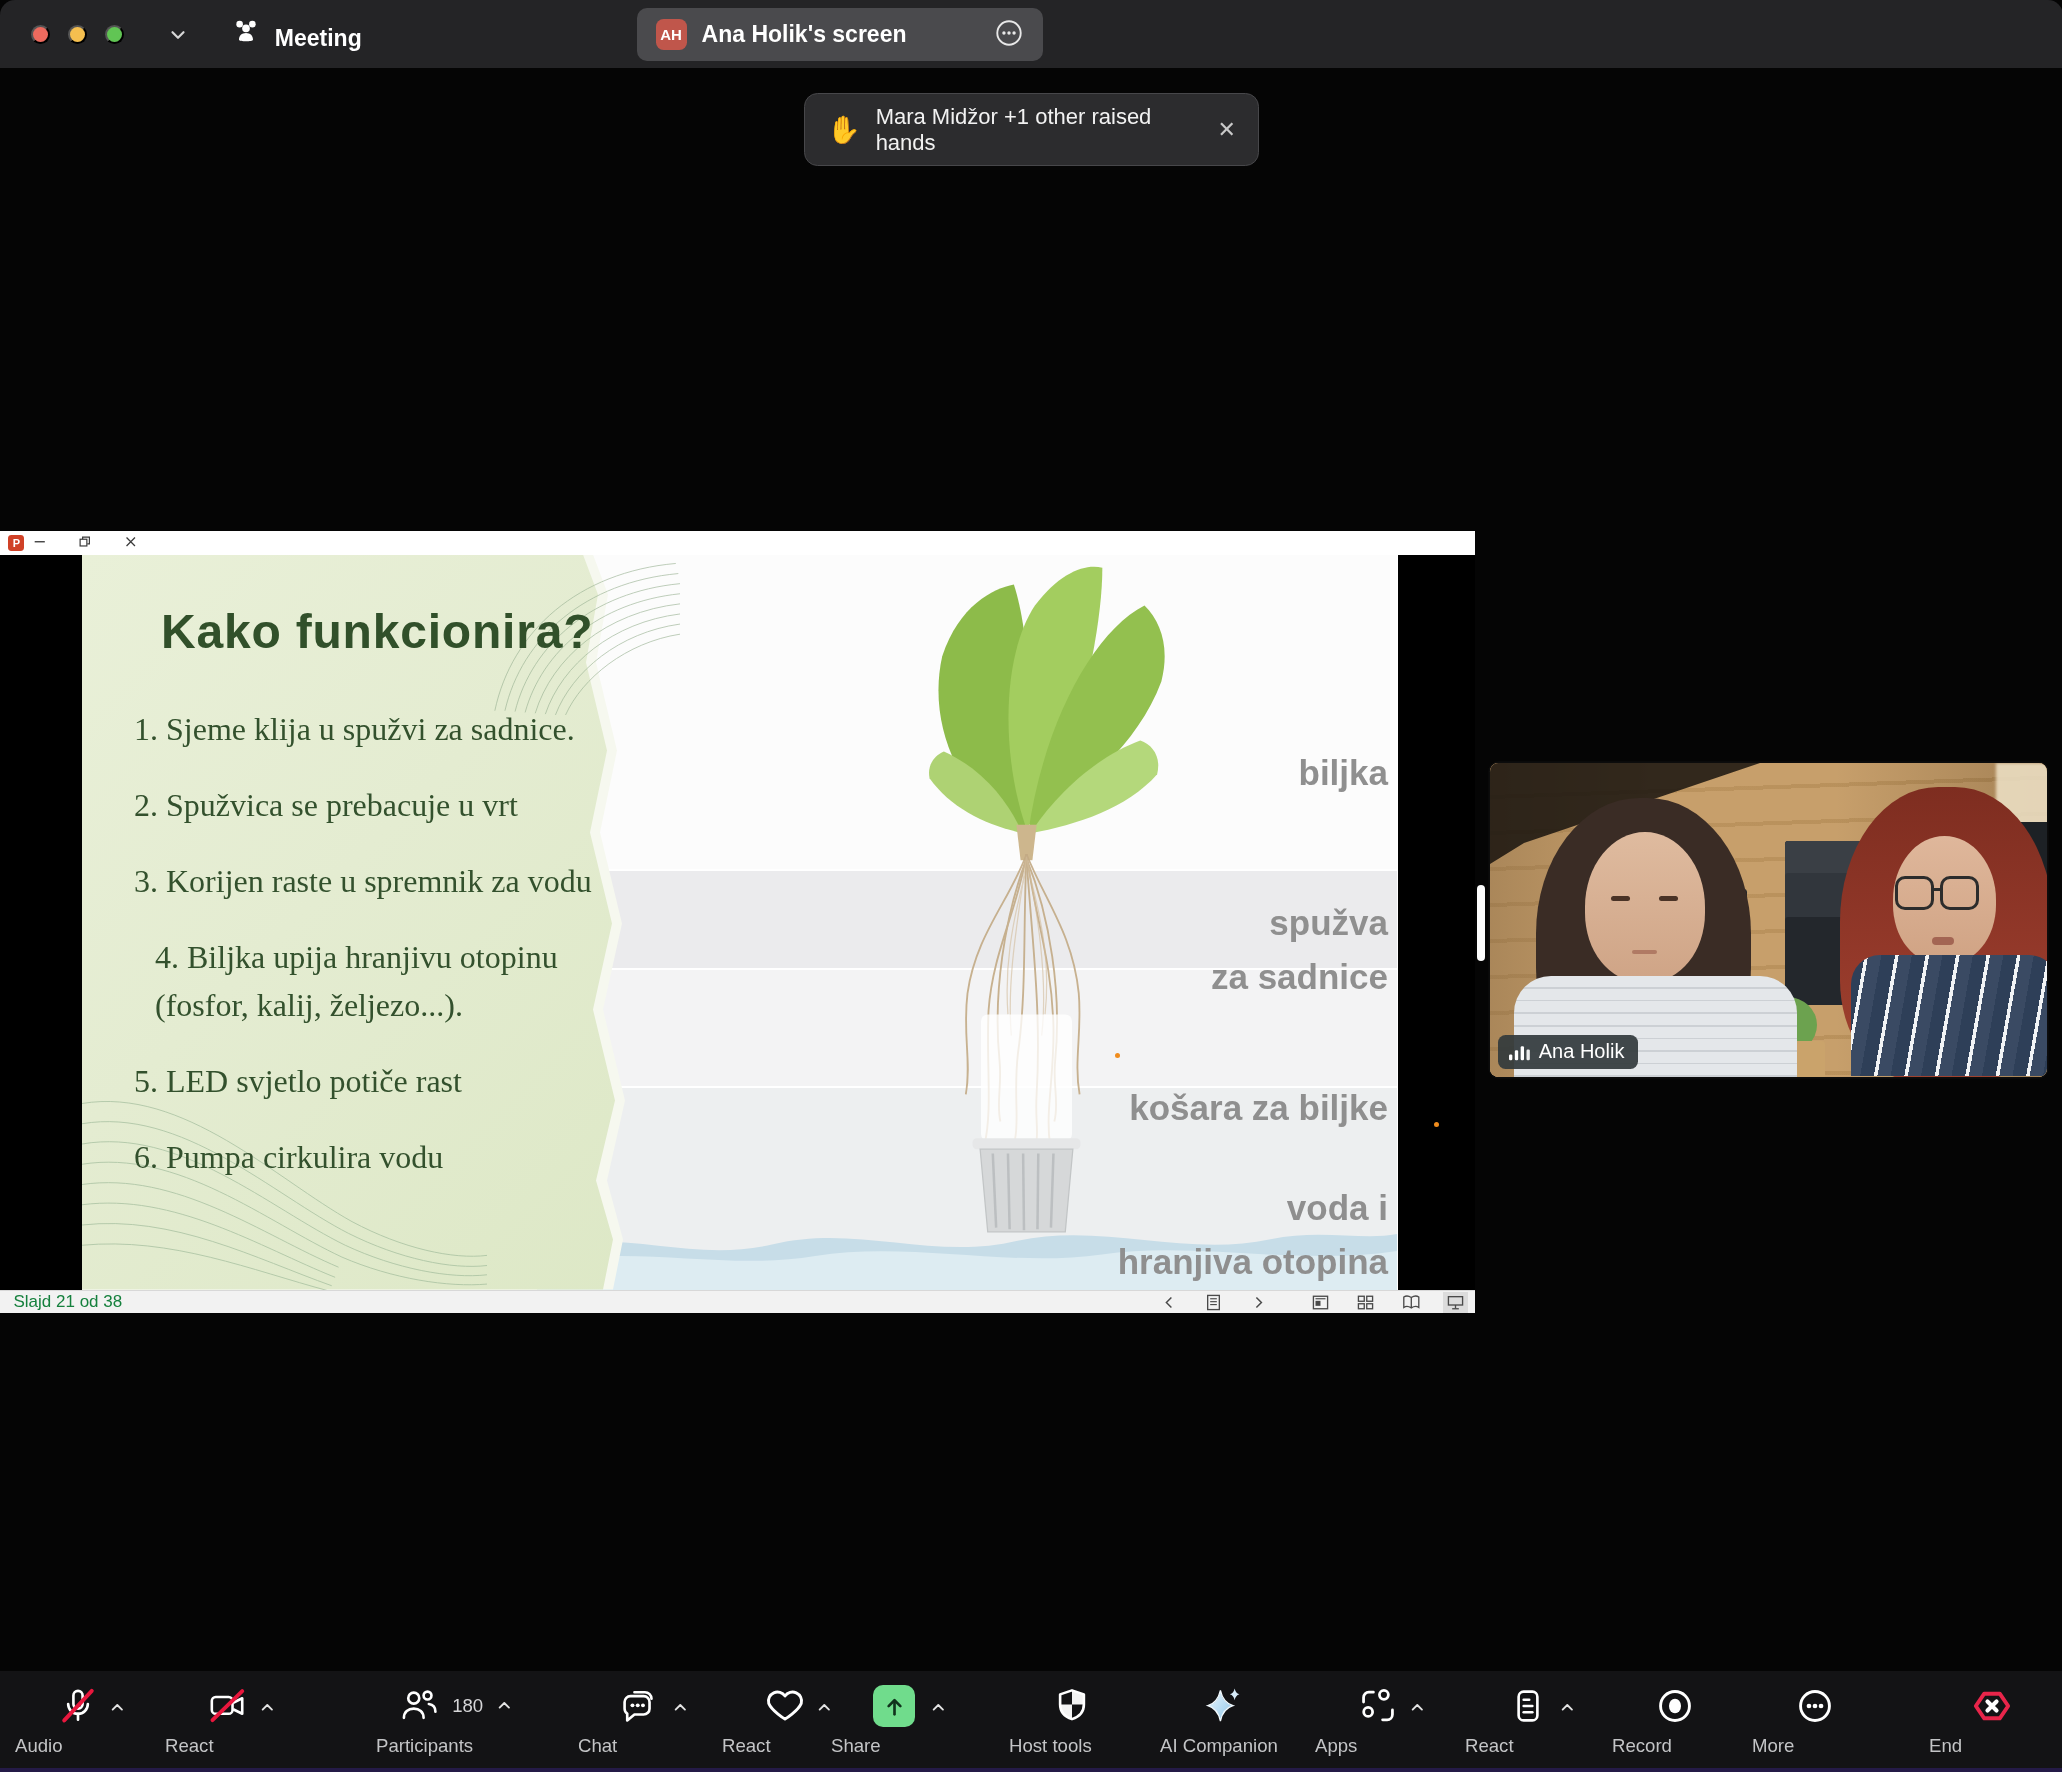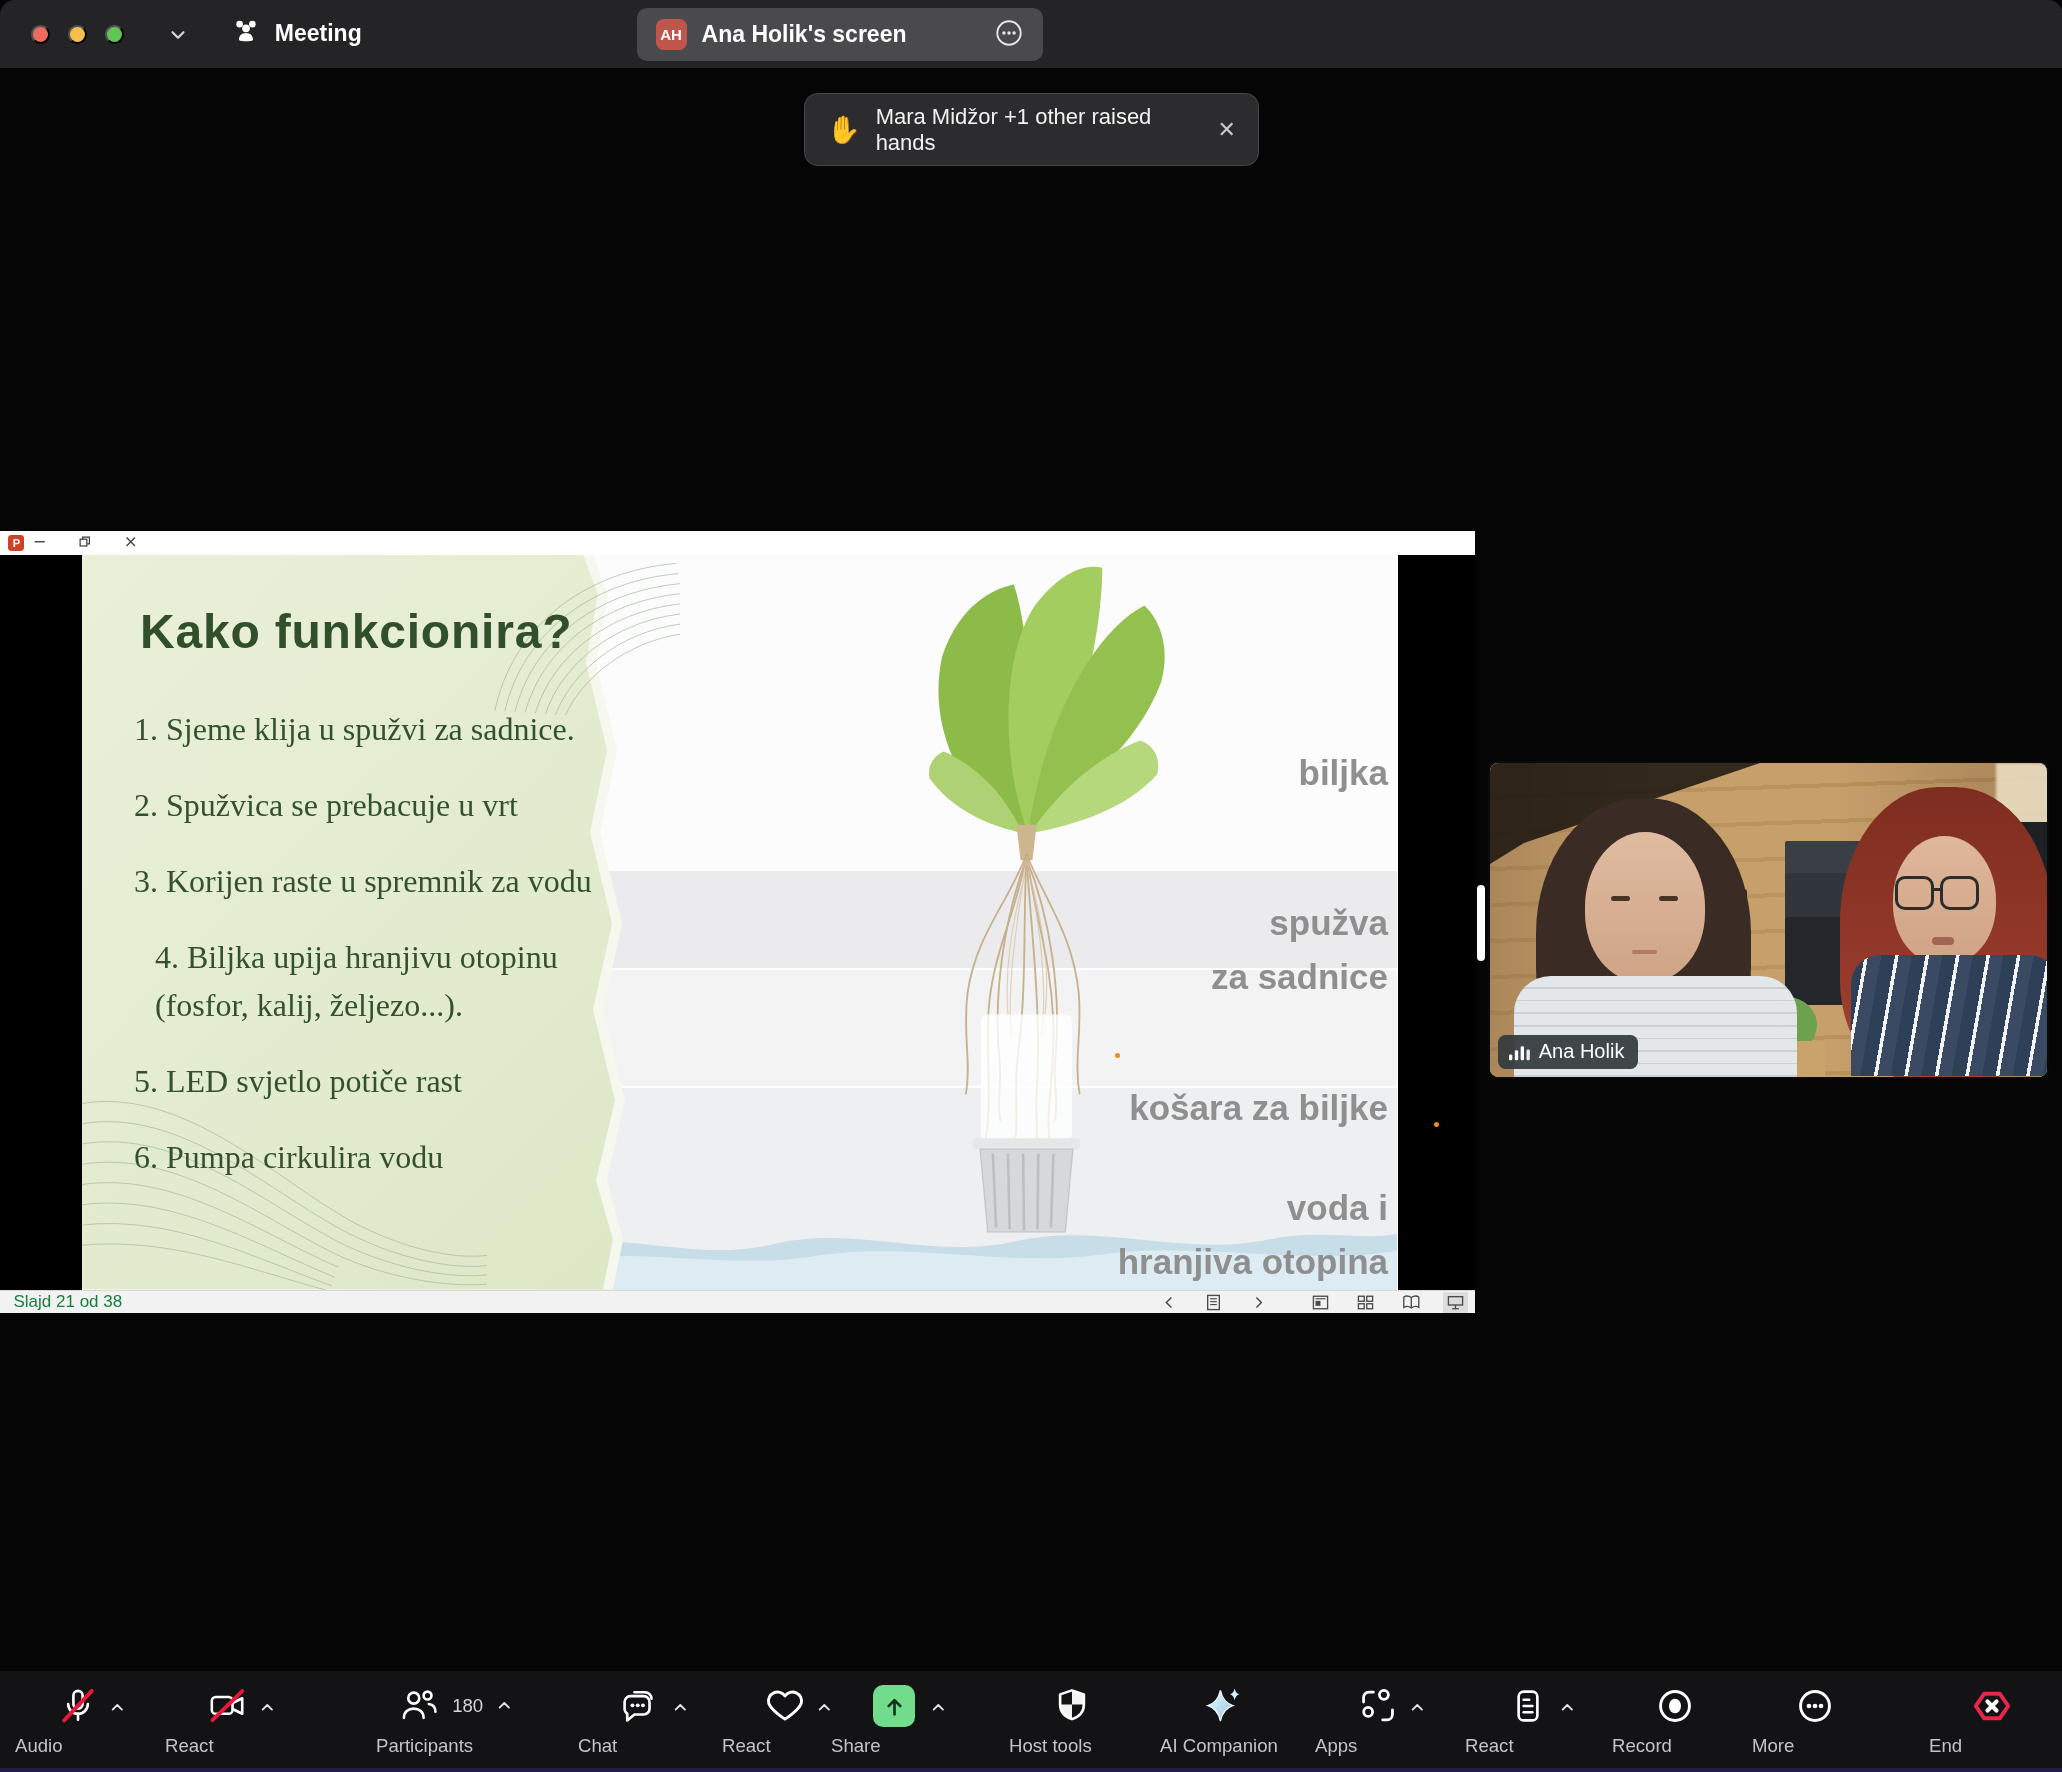--- a/index.html
+++ b/index.html
@@ -7,21 +7,21 @@
   body { font-family:"Liberation Sans", sans-serif; }
   .screen { position:relative; width:2063px; height:1773px; background:#050505; overflow:hidden; }
 
   
   .topbar { position:absolute; left:0; top:0; width:2063px; height:68px; background:#242426; border-radius:15px 15px 0 0; }
   .tl { position:absolute; top:24.5px; width:19.4px; height:19.4px; border-radius:50%; }
   .tl.red { left:31px; background:#ed6a5e; }
   .tl.yellow { left:68px; background:#f5bf4f; }
   .tl.green { left:105px; background:#61c554; }
   .top-chevron { position:absolute; left:167px; top:23.6px; }
-  .meeting-group { position:absolute; left:229px; top:15px; display:flex; align-items:center; gap:11.8px; }
+  .meeting-group { position:absolute; left:229px; top:15px; display:flex; align-items:flex-end; gap:11.8px; }
   .meeting-label { color:#fff; font-size:23px; font-weight:700; }
   .screen-tab { position:absolute; left:637px; top:7.6px; width:406px; height:53px; background:#4a4a4d; border-radius:10px; display:flex; align-items:center; padding:0 18.6px; gap:15px; }
   .tab-avatar { width:31px; height:31px; border-radius:7.6px; background:#c0564b; color:#fff; font-size:15px; font-weight:700; display:flex; align-items:center; justify-content:center; }
   .tab-title { color:#fff; font-size:23px; font-weight:700; flex:1; }
 
   
   .notice { position:absolute; left:804px; top:93px; width:455px; height:73px; background:#2c2c2e; border:0.8px solid #47474a; border-radius:13.5px; display:flex; align-items:center; padding:0 22px; gap:15px; }
   .notice-emoji { font-size:27px; }
   .notice-text { color:#f2f2f2; font-size:22px; flex:1; }
   .notice-close { color:#c9c9c9; font-size:22px; background:none; border:none; cursor:default; }
@@ -44,21 +44,21 @@
   .band.b4 { top:531px; height:204px; background:#edeff0; border-top:2.5px solid #fff; }
   .water { position:absolute; left:0; bottom:0; width:860px; height:78px; }
 
   
   .torn-white { position:absolute; left:0; top:0; width:560px; height:735px; background:#f6f8ef;
     clip-path:polygon(0 0,511px 0,526px 40px,514px 108px,535px 196px,518px 278px,540px 369px,521px 455px,543px 546px,525px 626px,541px 685px,531px 735px,0 735px); }
   .green-panel { position:absolute; left:0; top:0; width:550px; height:735px;
     background:linear-gradient(135deg,#e9f0d8 0%,#e4ecd1 45%,#dde8c6 100%);
     clip-path:polygon(0 0,501px 0,516px 40px,504px 108px,525px 196px,508px 278px,530px 369px,511px 455px,533px 546px,514px 626px,531px 685px,521px 735px,0 735px); }
 
-  .slide-title { position:absolute; left:58px; top:49px; font-size:48px; font-weight:700; letter-spacing:0.8px; color:#31502a; z-index:4; }
+  .slide-title { position:absolute; left:79px; top:49px; font-size:48px; font-weight:700; letter-spacing:0.8px; color:#31502a; z-index:4; }
   .slide-list { position:absolute; left:52px; top:150px; width:489px; display:flex; flex-direction:column; gap:28px; z-index:4;
     font-family:"Liberation Serif", serif; font-size:32px; color:#33512d; line-height:1.5; }
   .slide-list .li:nth-child(4) { max-width:403px;margin-left:21px; }
 
   .photo-label { position:absolute; right:10px; text-align:right; font-weight:700; font-size:35px; color:#8f8f8f; white-space:pre-line; line-height:1.55; z-index:4; }
   .pl1 { top:191px;margin-left:16px; } .pl2 { top:341px; } .pl3 { top:526px; } .pl4 { top:626px; }
 
   .swirl { position:absolute; z-index:3; }
   .plant-svg { position:absolute; left:742px; top:0; width:405px; height:735px; z-index:3; }
   .laser-dot { position:absolute; width:5px; height:5px; border-radius:50%; background:#f08c1d; z-index:5; }

